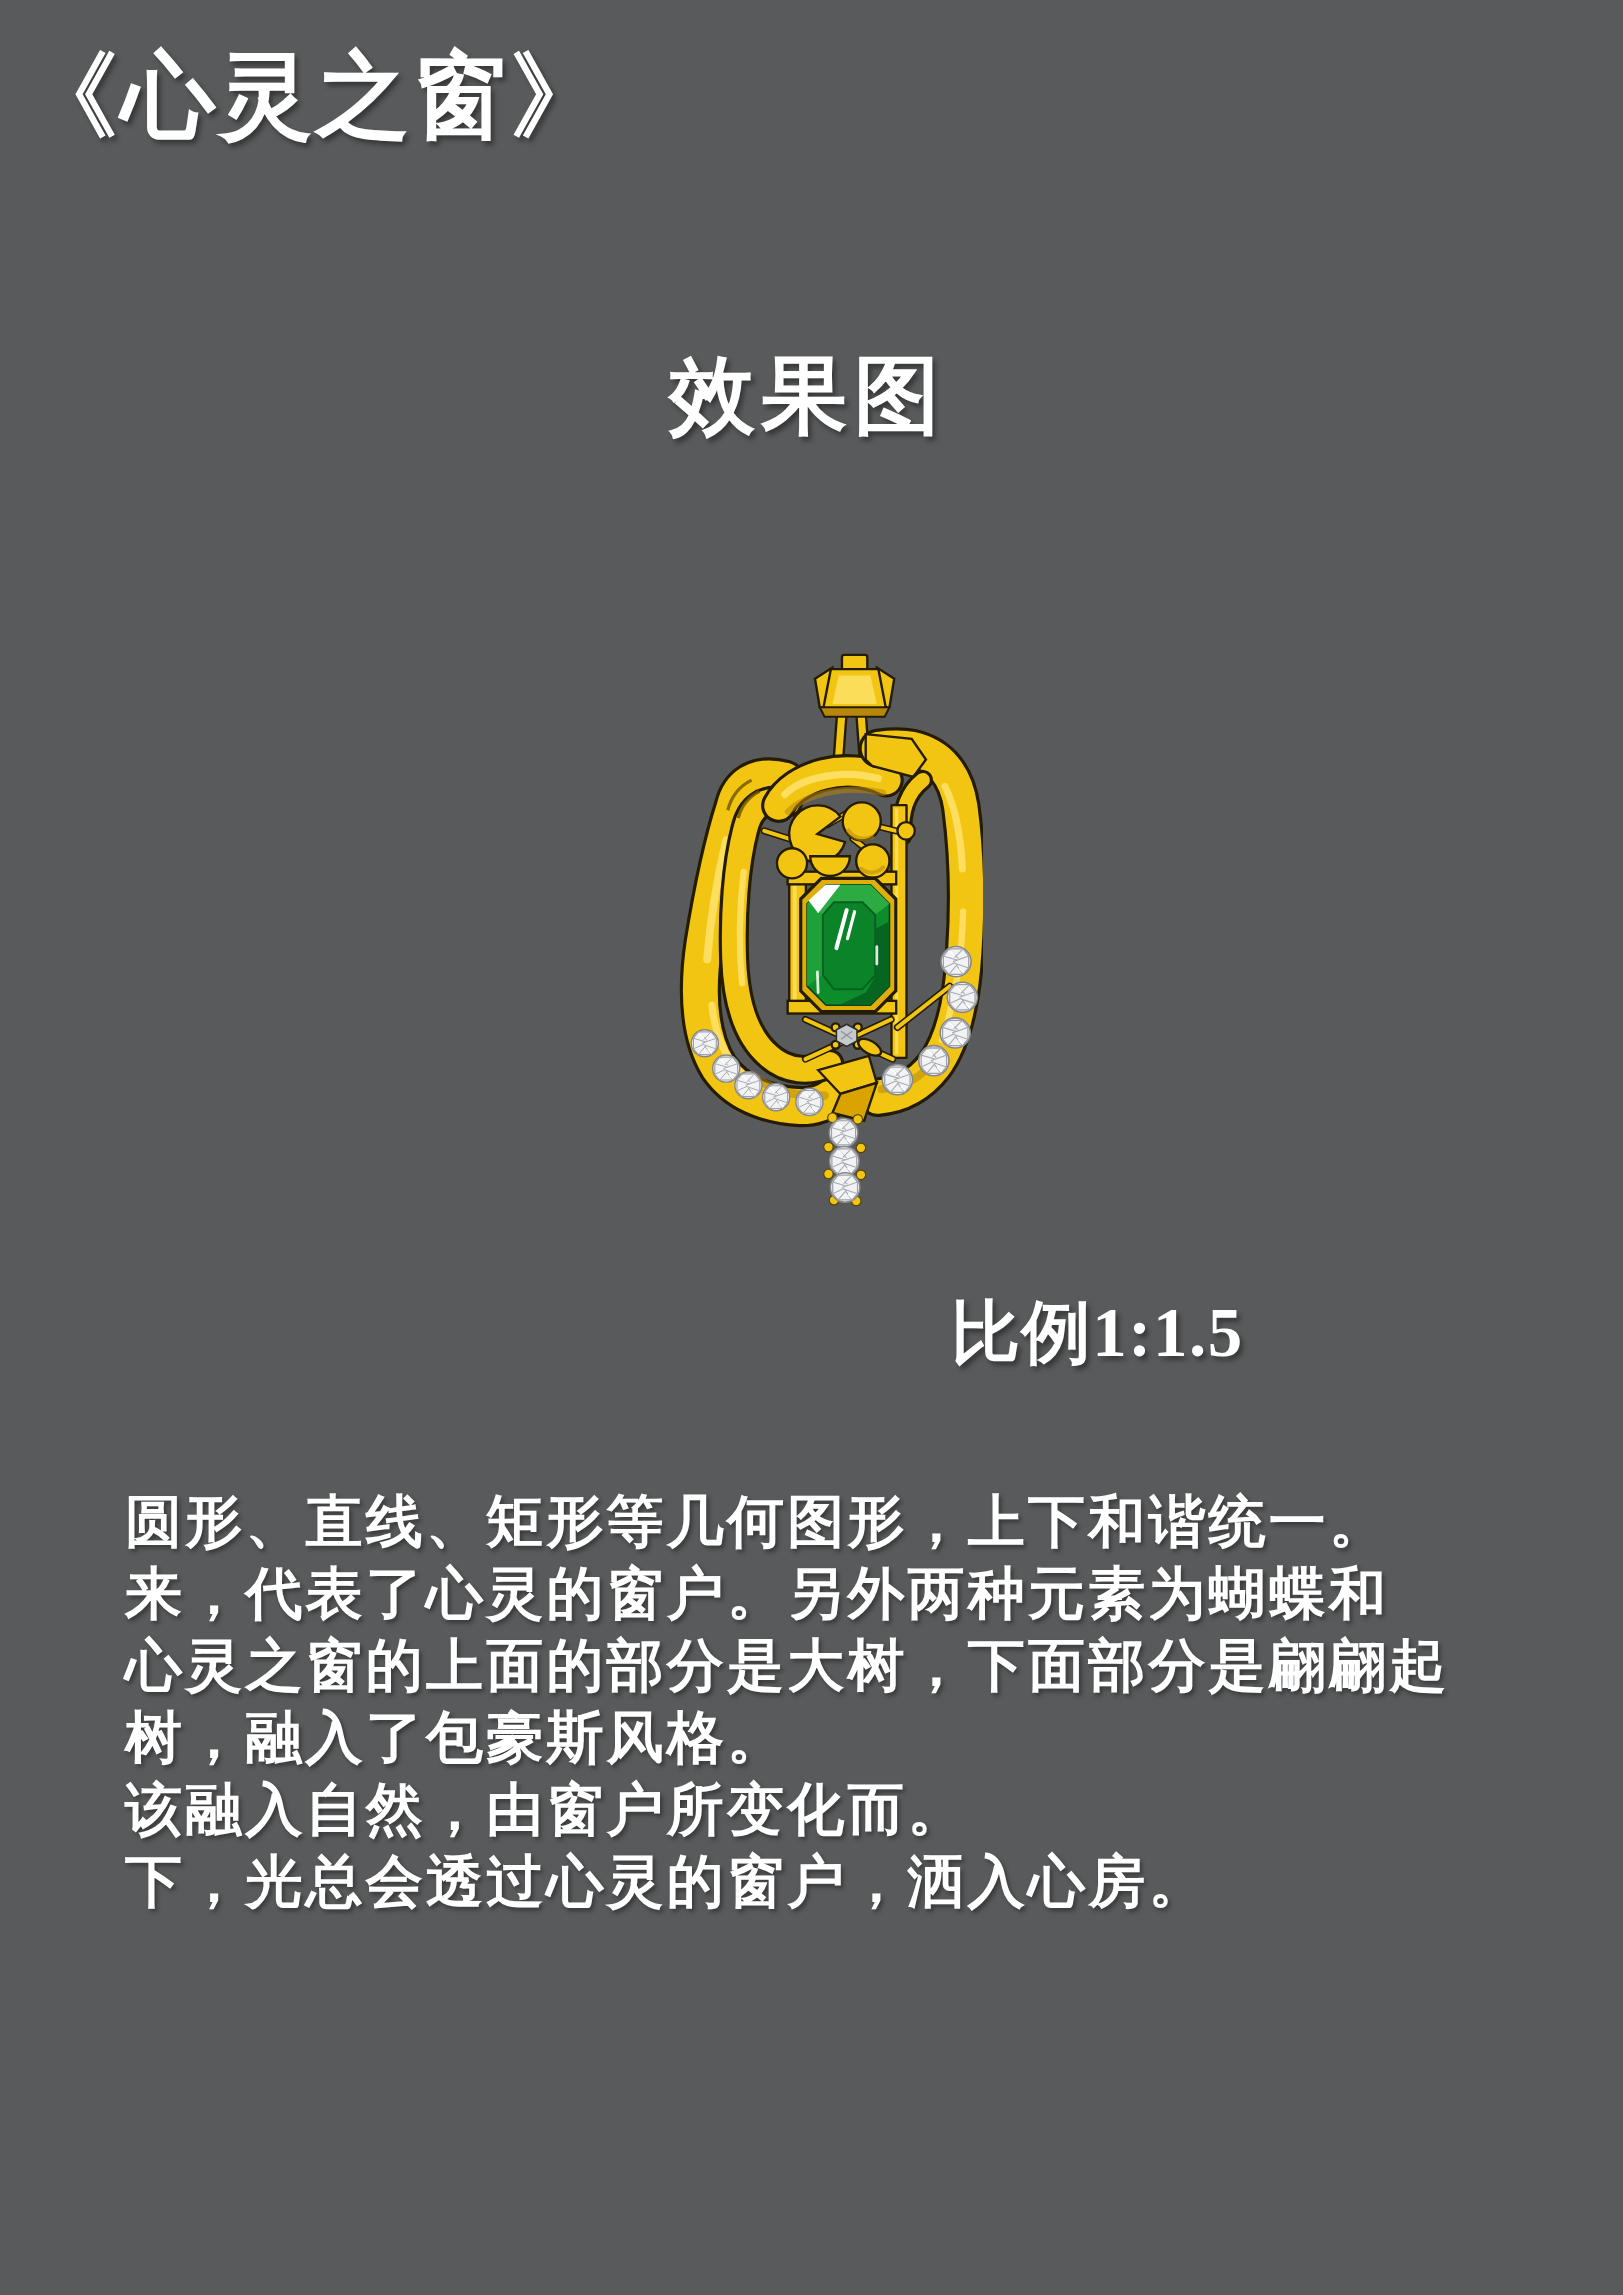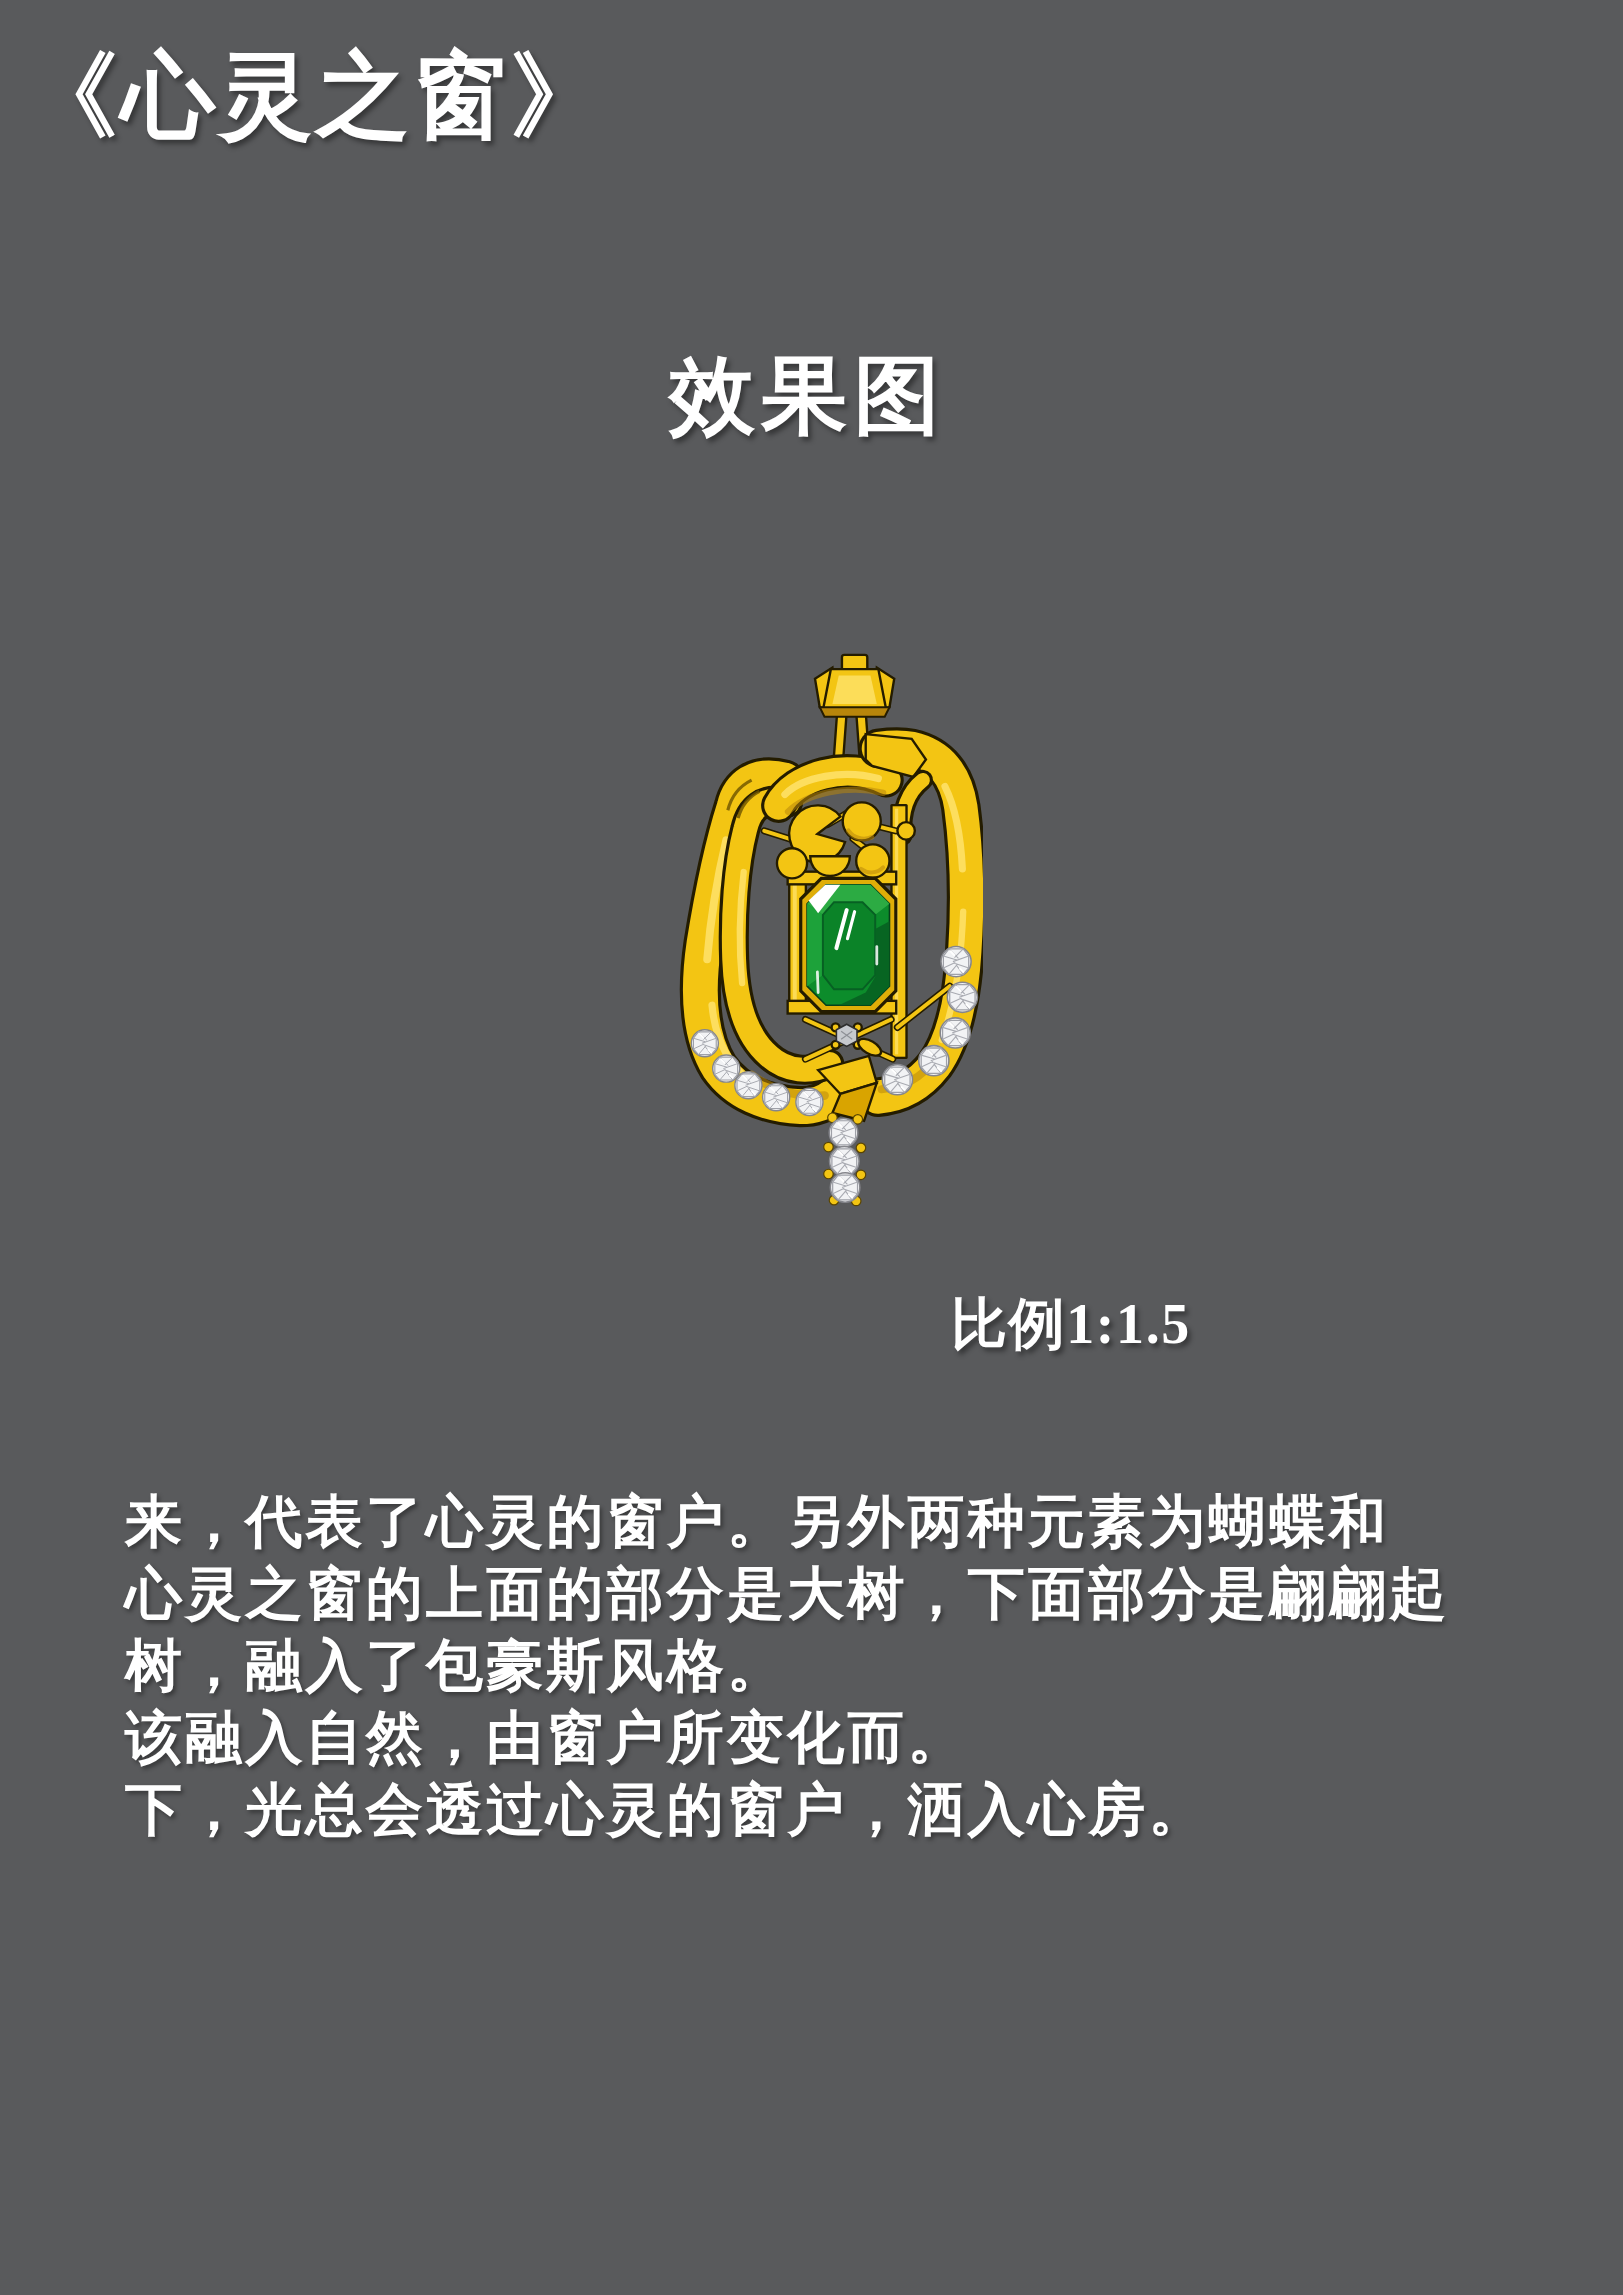--- a/index.html
+++ b/index.html
@@ -21,21 +21,21 @@
   }
   .subtitle{
     position:absolute;top:338px;left:0;right:16px;text-align:center;
     font-size:86px;font-weight:900;letter-spacing:6.3px;
     text-shadow:3.2px 4px 5.5px rgba(0,0,0,.40);
     padding-left:8px;
   }
   .artwork{position:absolute;left:666px;top:646px;width:317px;height:571px;}
   .scale-label{
     position:absolute;left:951px;top:1287px;
-    font-size:56px;font-weight:900;letter-spacing:1.6px;
+    font-size:69px;font-weight:900;letter-spacing:1.6px;
     text-shadow:3.2px 4px 5.5px rgba(0,0,0,.40);
   }
   .scale-num{font-family:"Liberation Serif","DejaVu Serif",serif;font-weight:700;}
   .description{position:absolute;left:125px;top:1485px;right:79px;}
   .desc-line{
     height:72px;line-height:72px;white-space:nowrap;
     font-size:57px;font-weight:700;letter-spacing:3.2px;
     text-shadow:2.4px 3.2px 4px rgba(0,0,0,.38);
   }
   
@@ -199,20 +199,21 @@
         <use href="#dia" transform="translate(1066,1498) scale(.98)"></use>
       </g>
     </svg>
   </div>
 
   <div class="scale-label">
     <span>比例</span><span class="scale-num">1:1.5</span>
   </div>
 
   <div class="description">
+    <div class="desc-line">圆形、直线、矩形等几何图形，上下和谐统一。</div>
     <div class="desc-line">来，代表了心灵的窗户。另外两种元素为蝴蝶和</div>
     <div class="desc-line">心灵之窗的上面的部分是大树，下面部分是翩翩起</div>
     <div class="desc-line">树，融入了包豪斯风格。</div>
     <div class="desc-line">该融入自然，由窗户所变化而。</div>
     <div class="desc-line">下，光总会透过心灵的窗户，洒入心房。</div>
   </div>
 
 </div>
 
 

